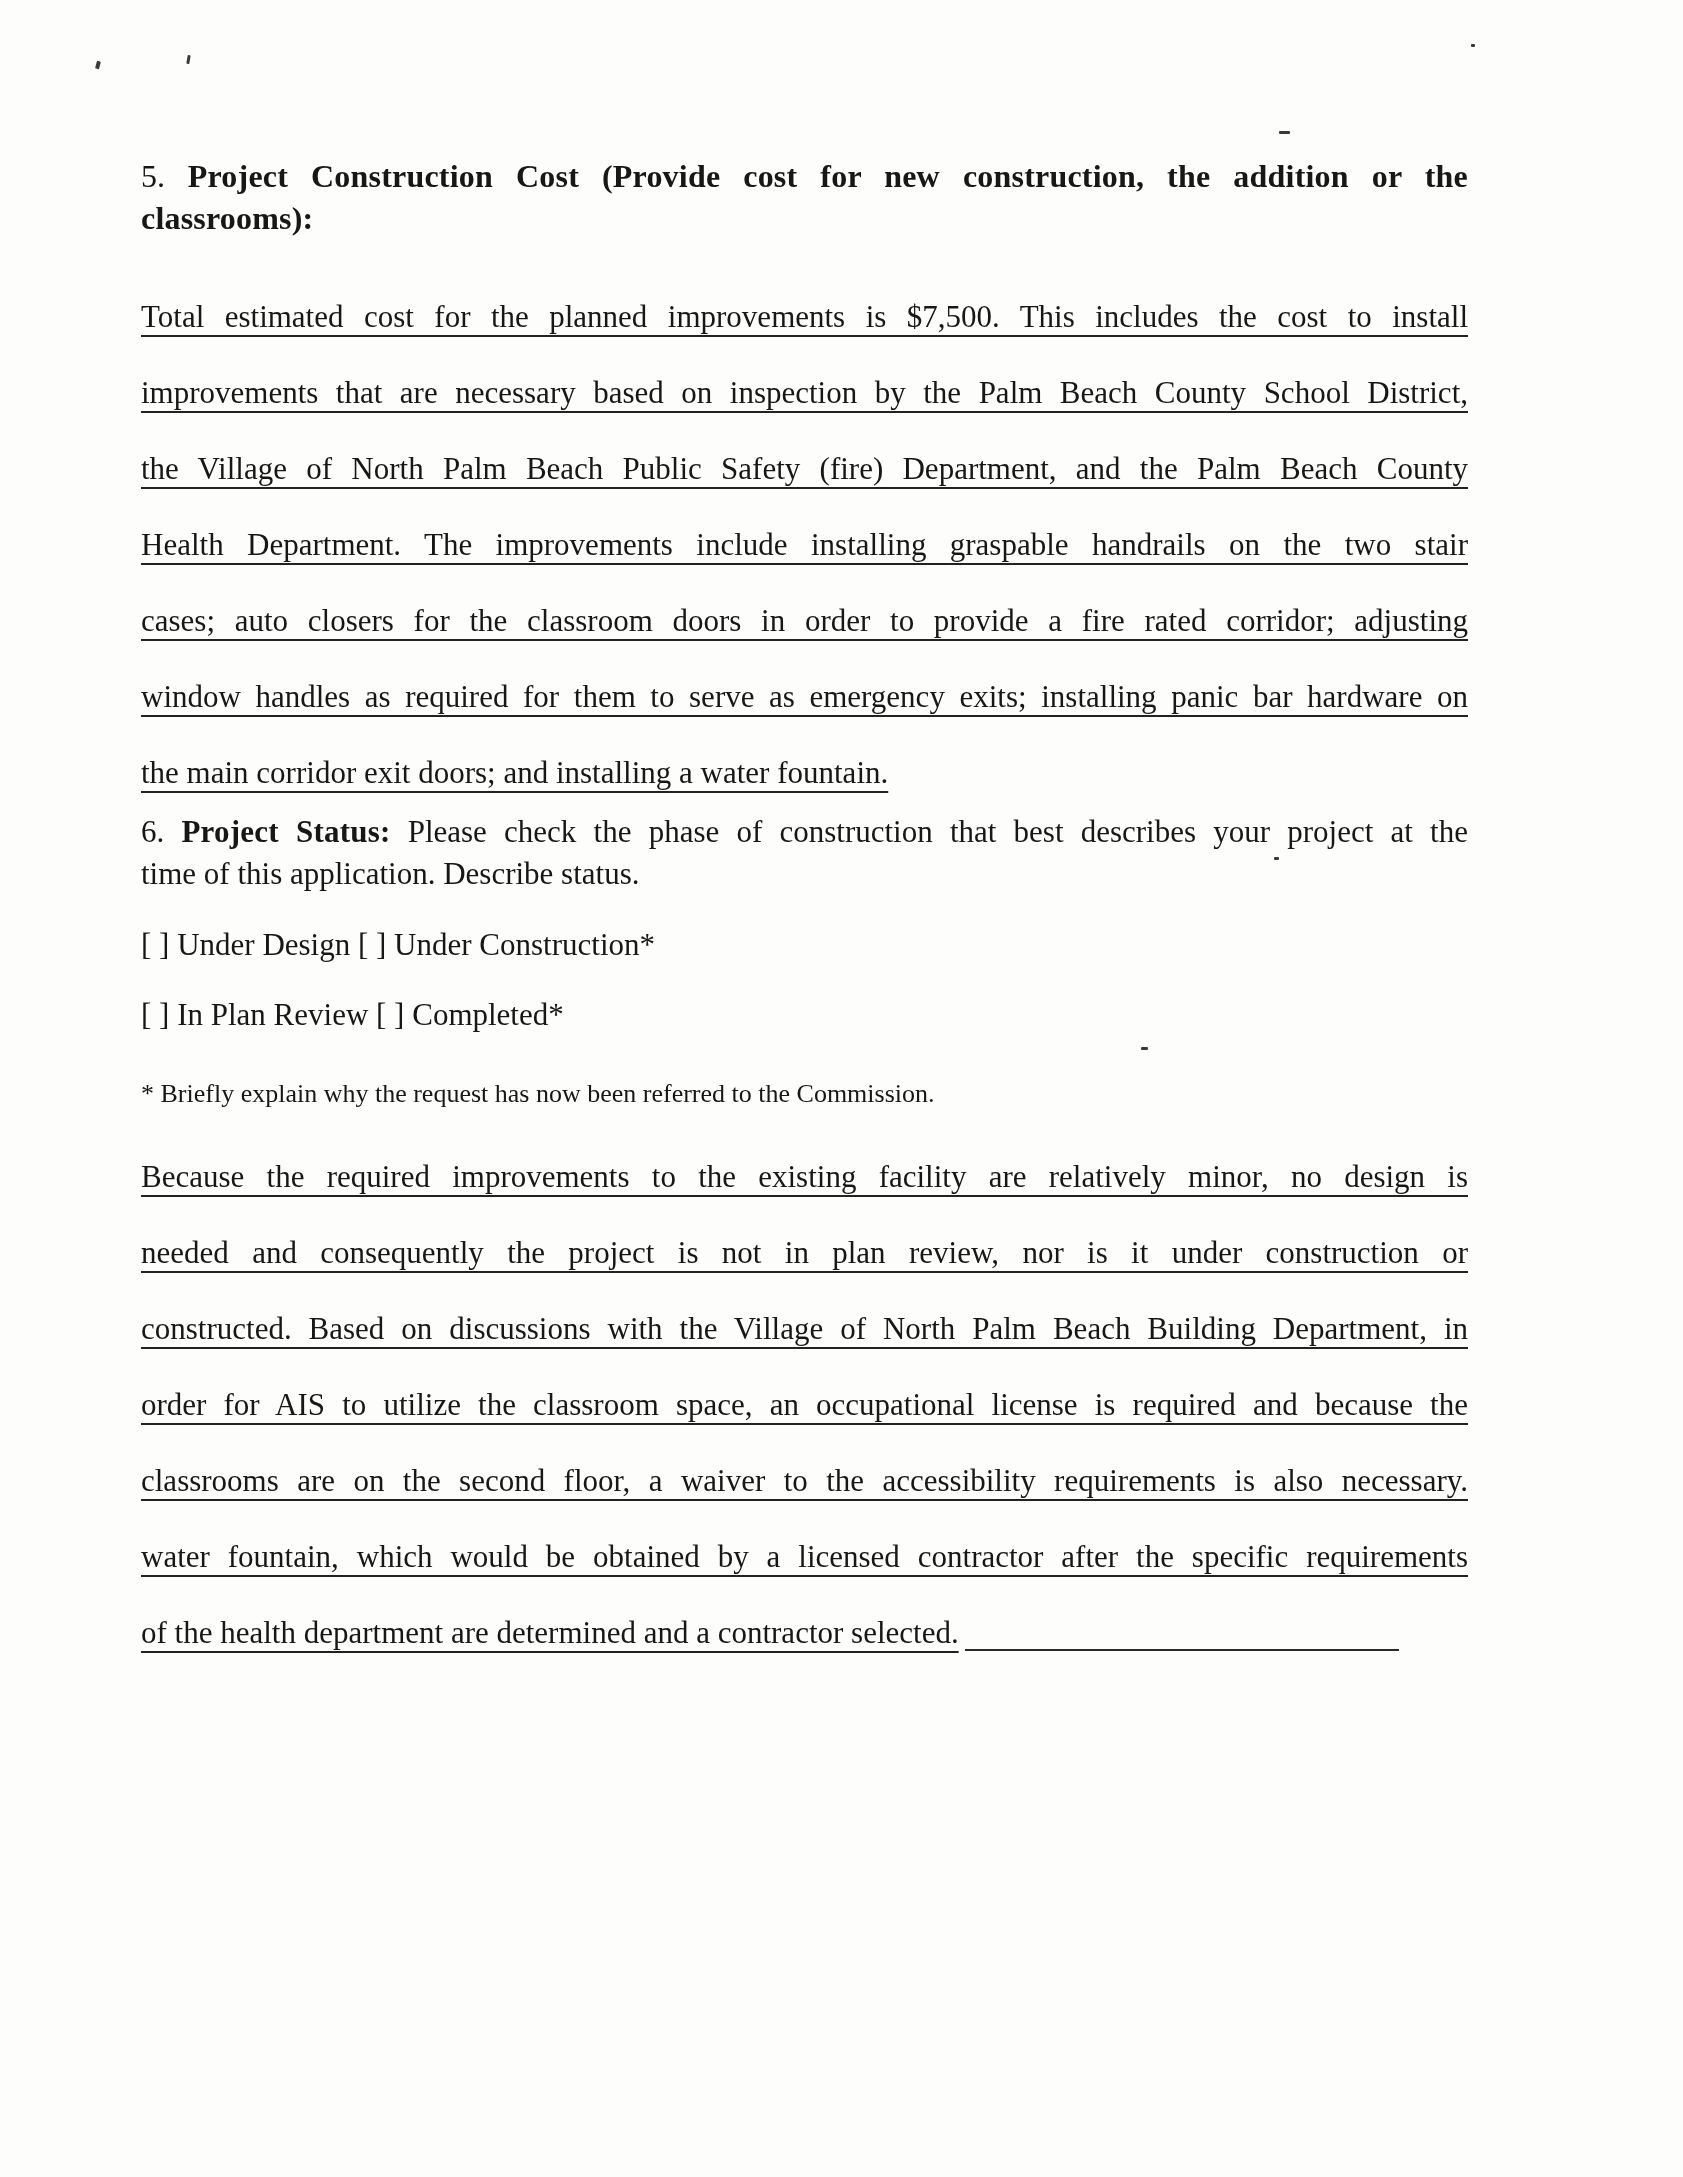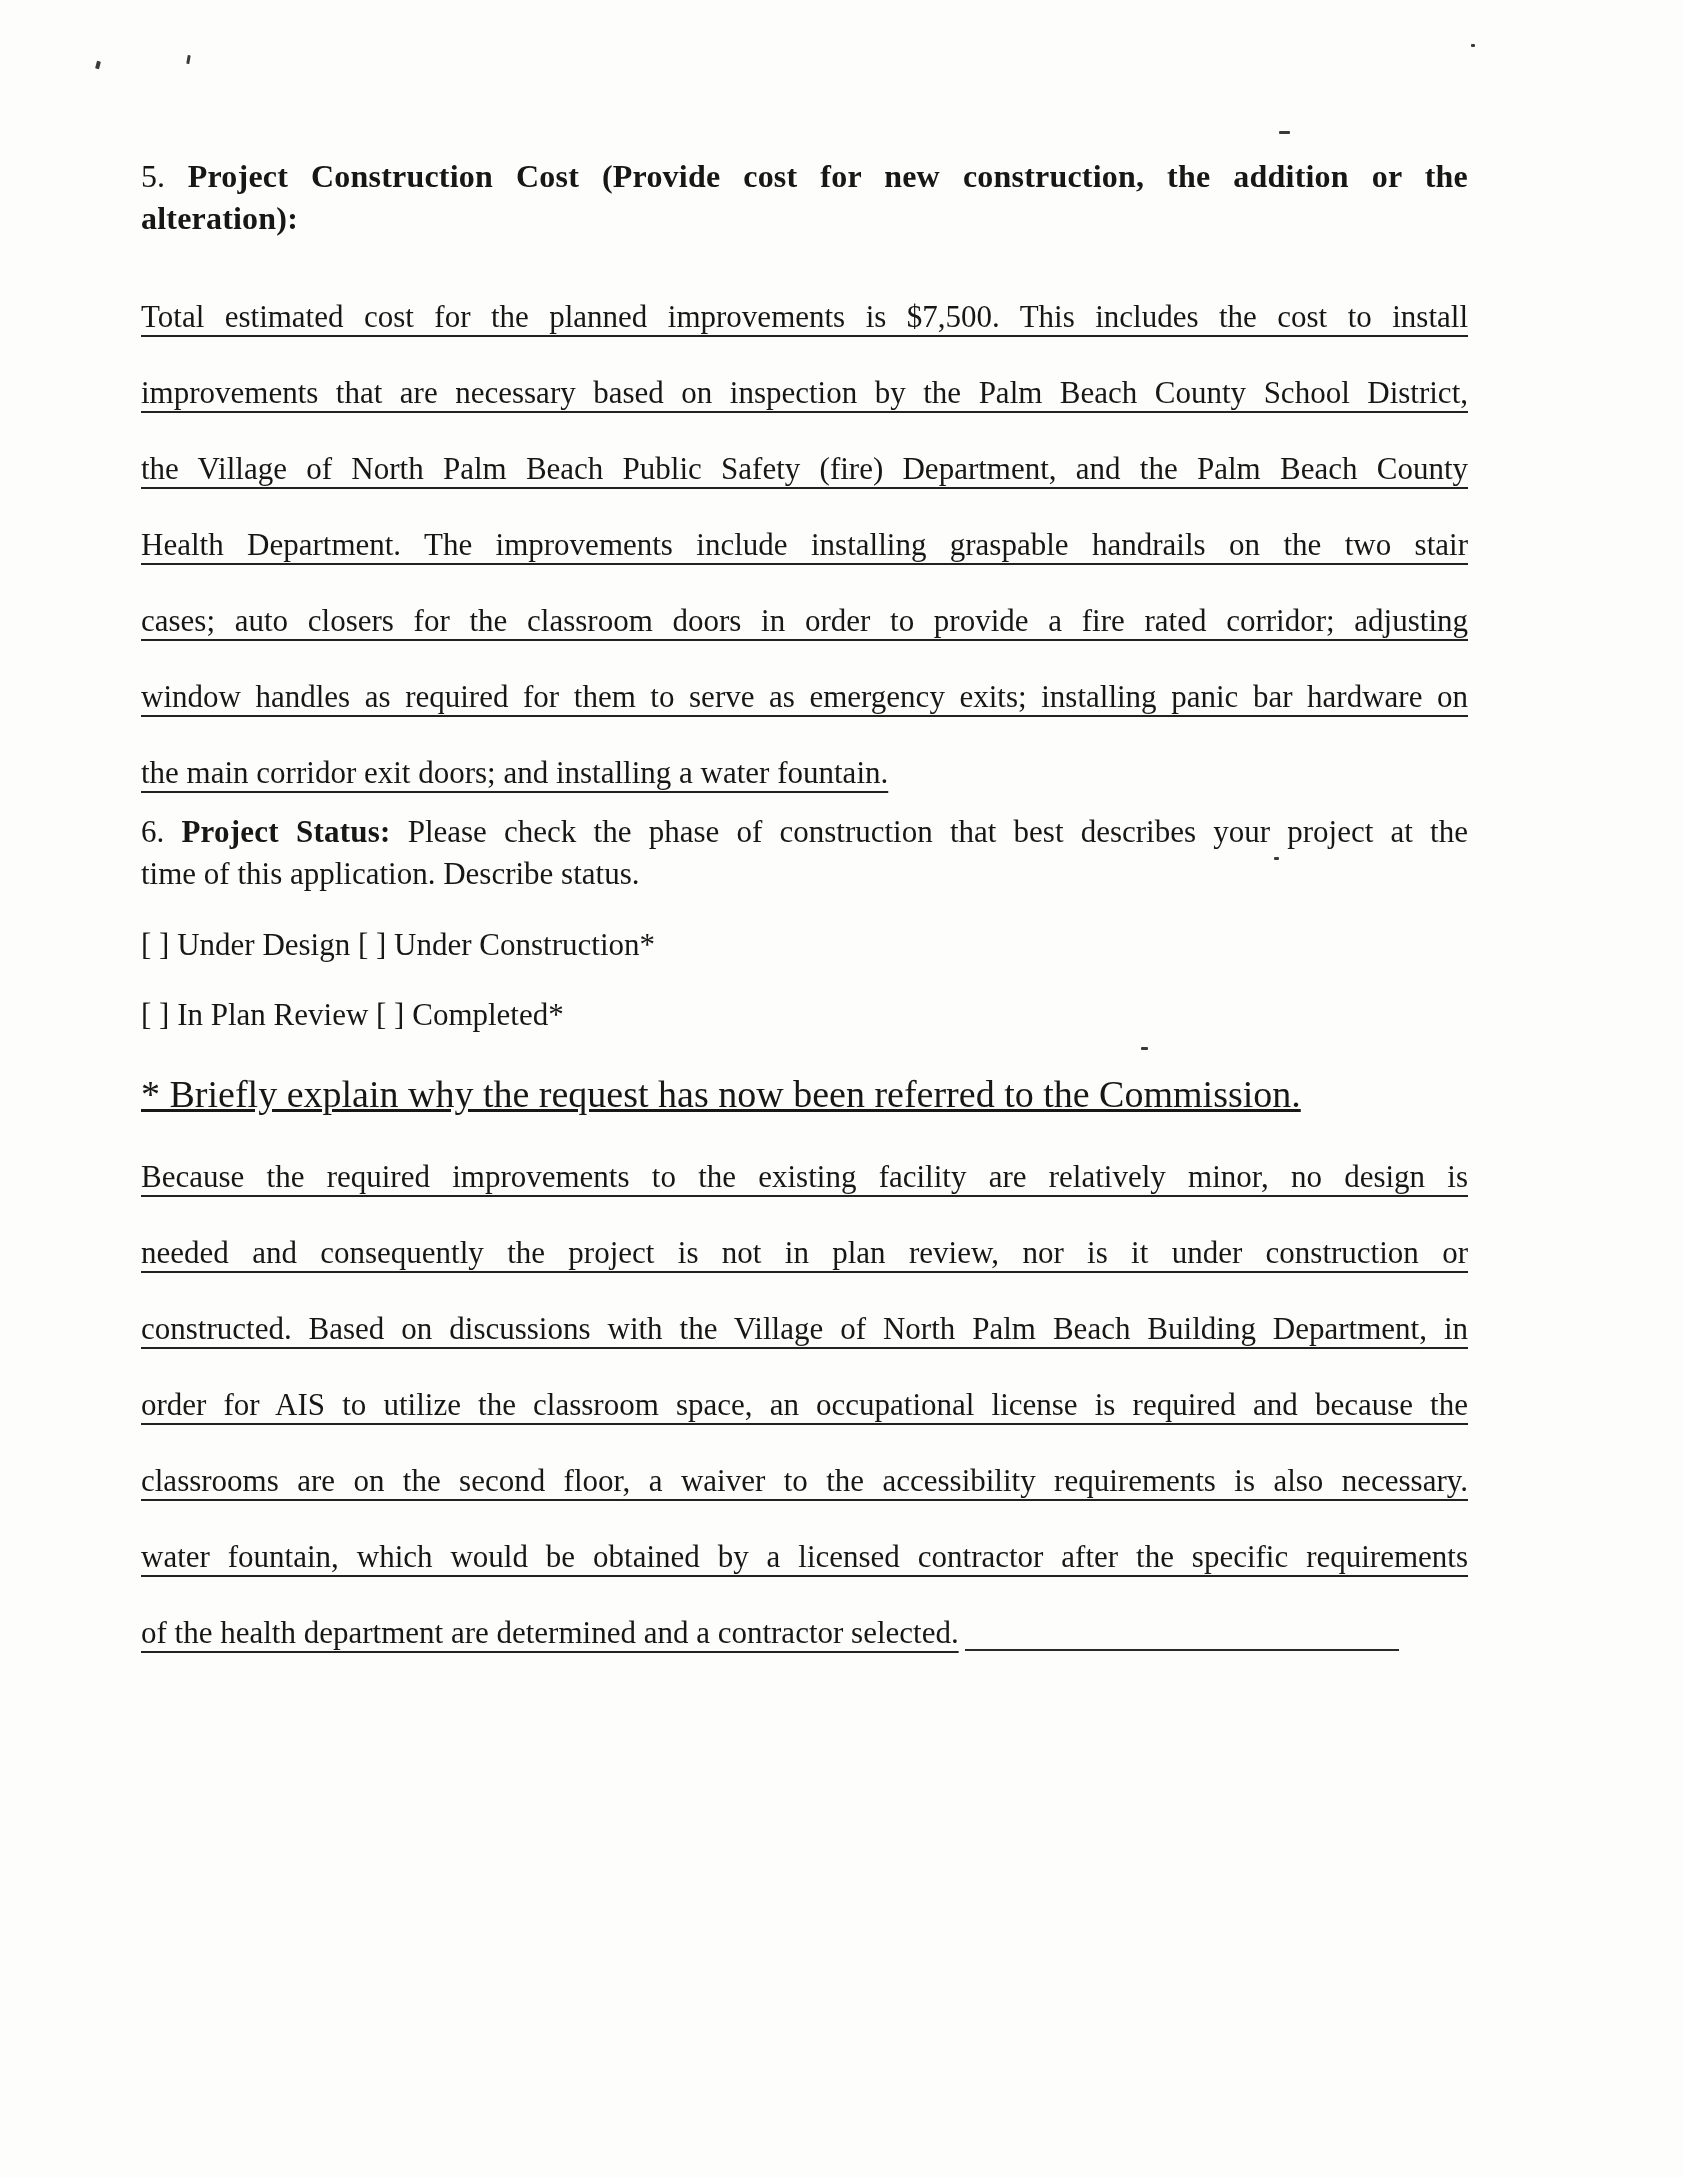--- a/index.html
+++ b/index.html
@@ -43,24 +43,23 @@
     text-decoration-thickness:2px;
     text-underline-offset:8px;
     text-decoration-color:#222;
   }
   .checkrow {
     font-size:31px;
     line-height:40px;
     margin-top:30px;
   }
   .footnote {
-    font-size:38px;
+    font-size:26px;
     line-height:40px;
     margin-top:39px;
-    text-decoration:underline;
   }
   .trail {
     display:inline-block;
     width:434px;
     height:2px;
     background:#2a2a2a;
     vertical-align:-8px;
     margin-left:6px;
   }
   .speck {
@@ -84,21 +83,21 @@
   <div class="speck s2"></div>
   <div class="speck s3"></div>
   <div class="speck s4"></div>
   <div class="speck s5"></div>
   <div class="speck s6"></div>
 
   <div class="content">
 
     <div class="h5block">
       <div class="hline just"><span>5.</span> <span class="bold">Project Construction Cost (Provide cost for new construction, the addition or the</span></div>
-      <div class="hline"><span class="bold">alteration):</span></div>
+      <div class="hline"><span class="bold">classrooms):</span></div>
     </div>
 
     <div class="para">
       <div class="aline just">Total estimated cost for the planned improvements is $7,500. This includes the cost to install</div>
       <div class="aline just">improvements that are necessary based on inspection by the Palm Beach County School District,</div>
       <div class="aline just">the Village of North Palm Beach Public Safety (fire) Department, and the Palm Beach County</div>
       <div class="aline just">Health Department. The improvements include installing graspable handrails on the two stair</div>
       <div class="aline just">cases; auto closers for the classroom doors in order to provide a fire rated corridor; adjusting</div>
       <div class="aline just">window handles as required for them to serve as emergency exits; installing panic bar hardware on</div>
       <div class="aline">the main corridor exit doors; and installing a water fountain.</div>

